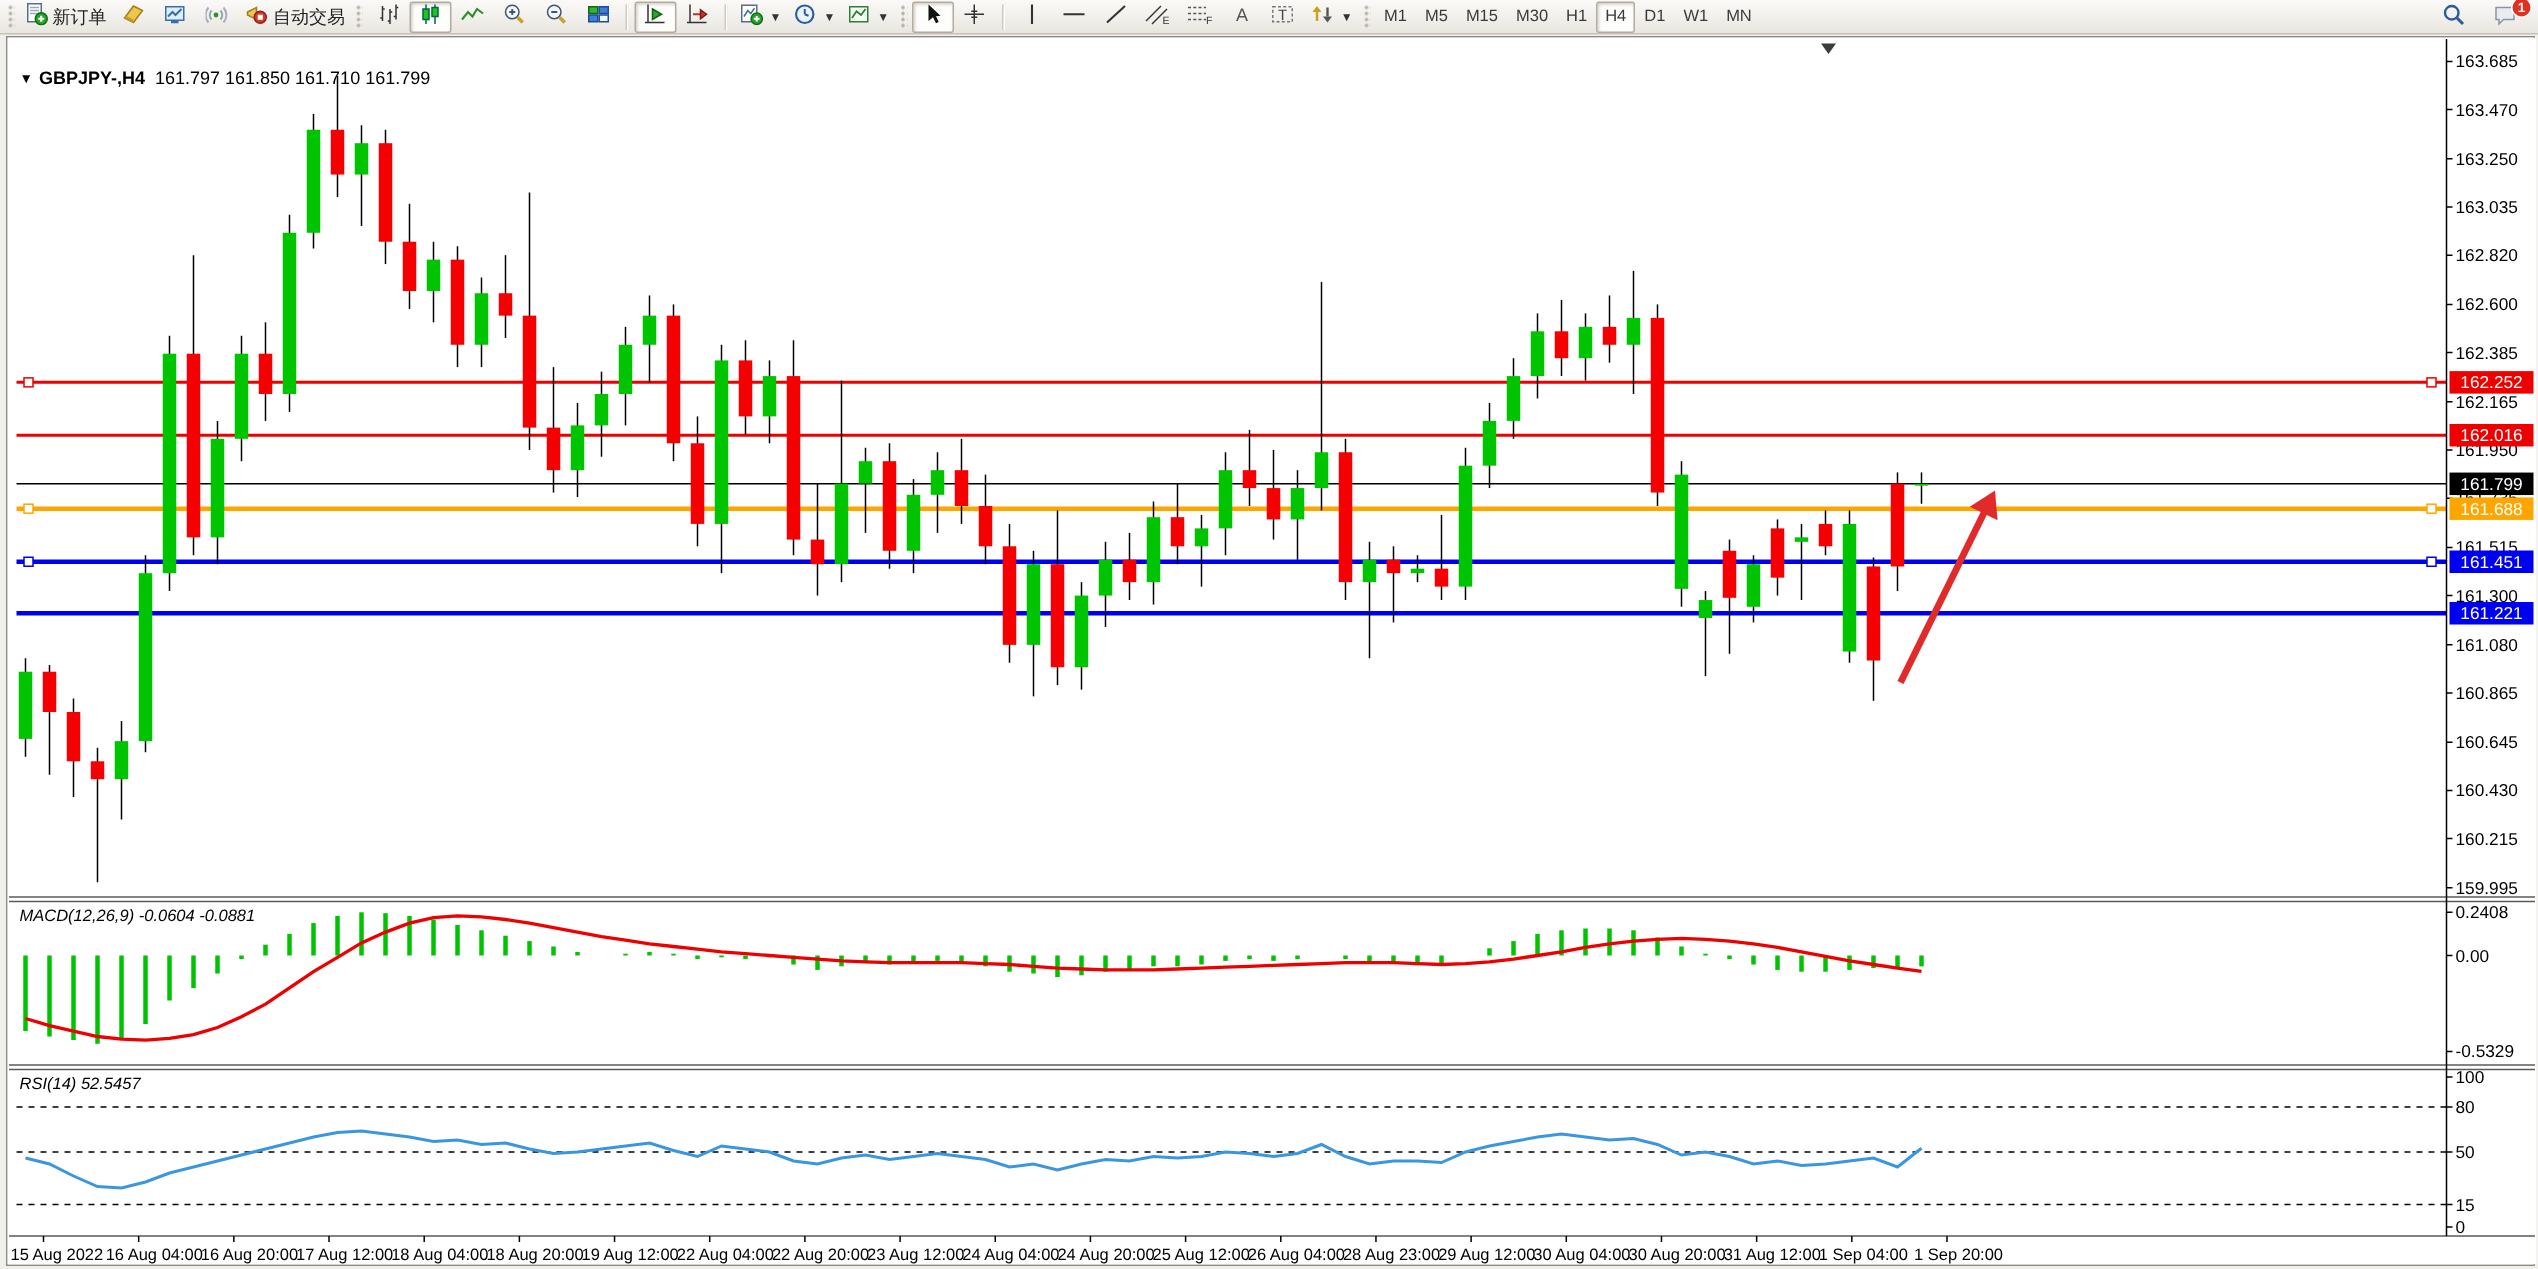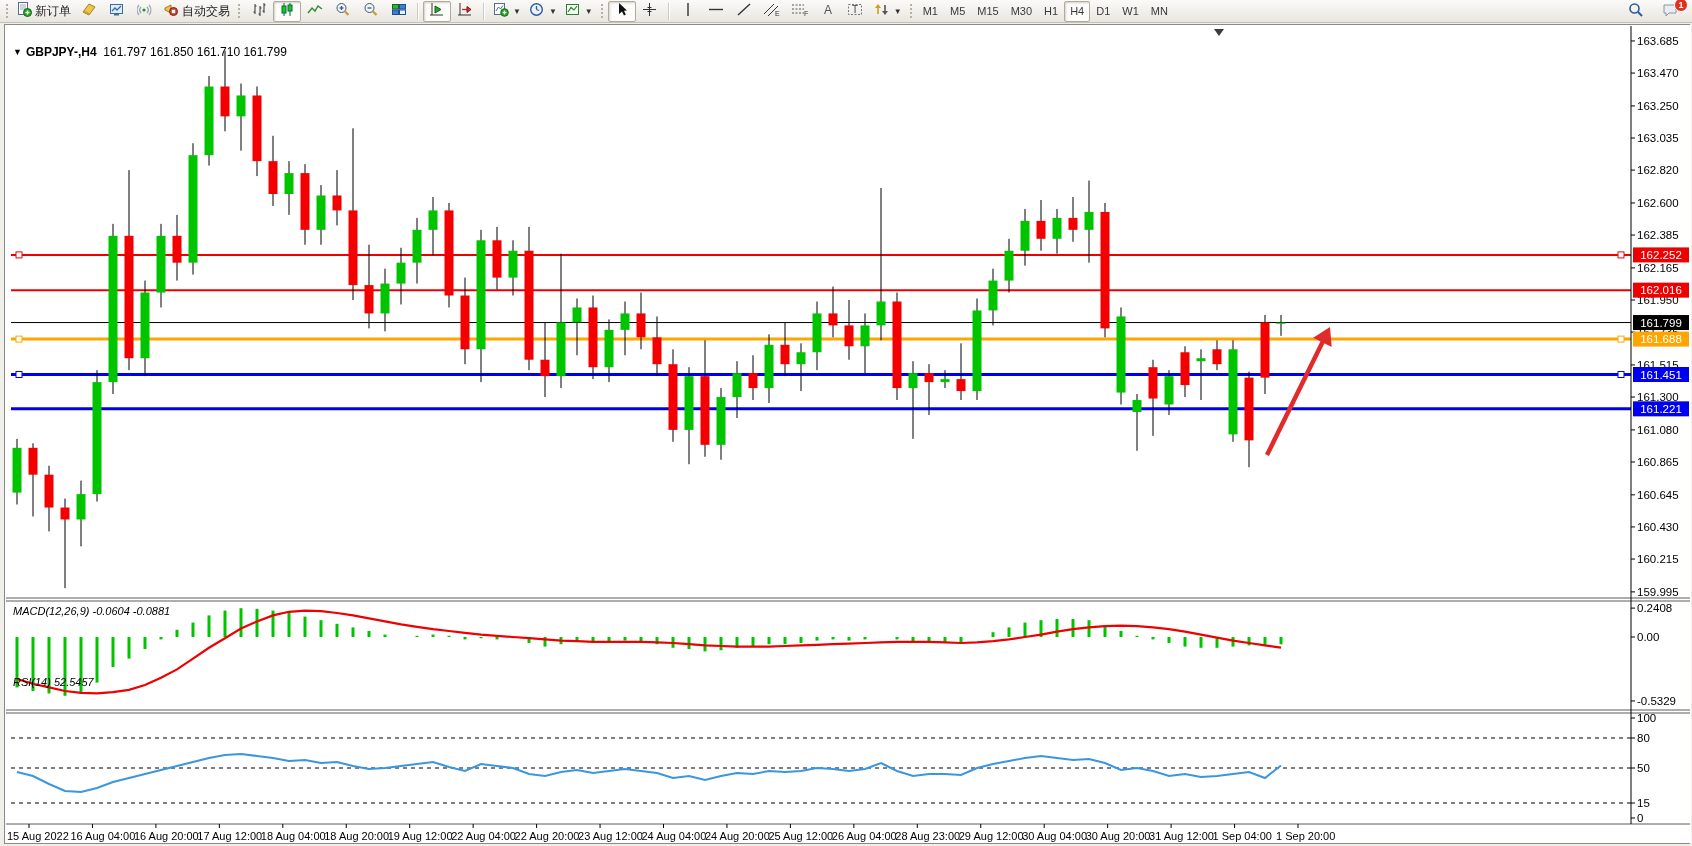--- a/index.html
+++ b/index.html
@@ -715,14 +715,14 @@
         <polygon points="1329.0,327.0 1330.7,346.9 1312.2,337.8" fill="#e12b2b"></polygon>
       </g>
 
     <polygon points="1213,29 1223,29 1218,36" fill="#3c3c3c"></polygon>
   </svg>
 
   <div class="overlay" style="left:8px;top:4px;font-weight:bold;margin-top:16px;">
     <span class="title-tri">▼</span><span>GBPJPY-,H4</span>&nbsp;&nbsp;<span style="font-weight:normal;">161.797 161.850 161.710 161.799</span>
   </div>
   <div class="overlay pane-label" style="left:8px;top:580px;">MACD(12,26,9) -0.0604 -0.0881</div>
-  <div class="overlay pane-label" style="left:8px;top:651px;">RSI(14) 52.5457</div>
+  <div class="overlay pane-label" style="left:8px;top:692px;">RSI(14) 52.5457</div>
 </div>
 
 </body></html>

